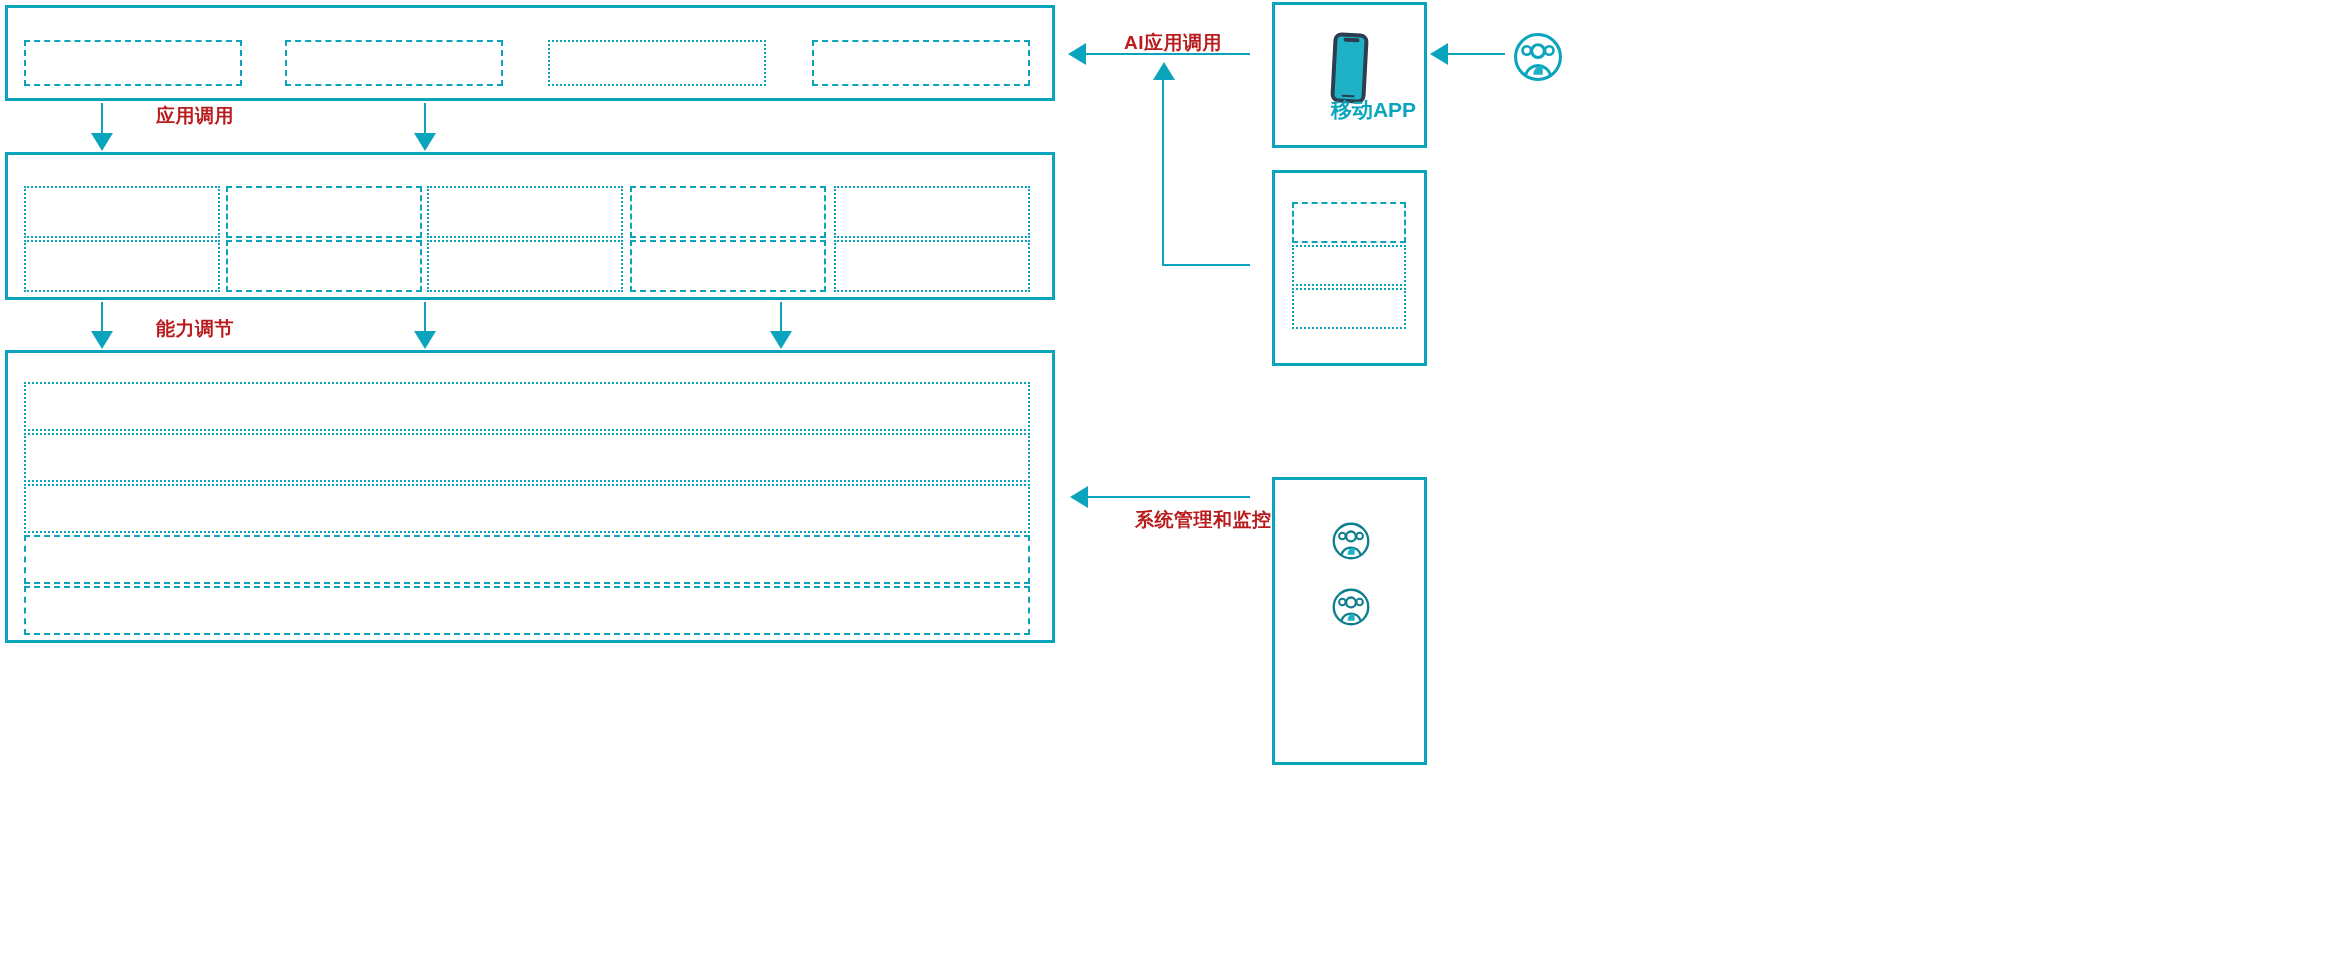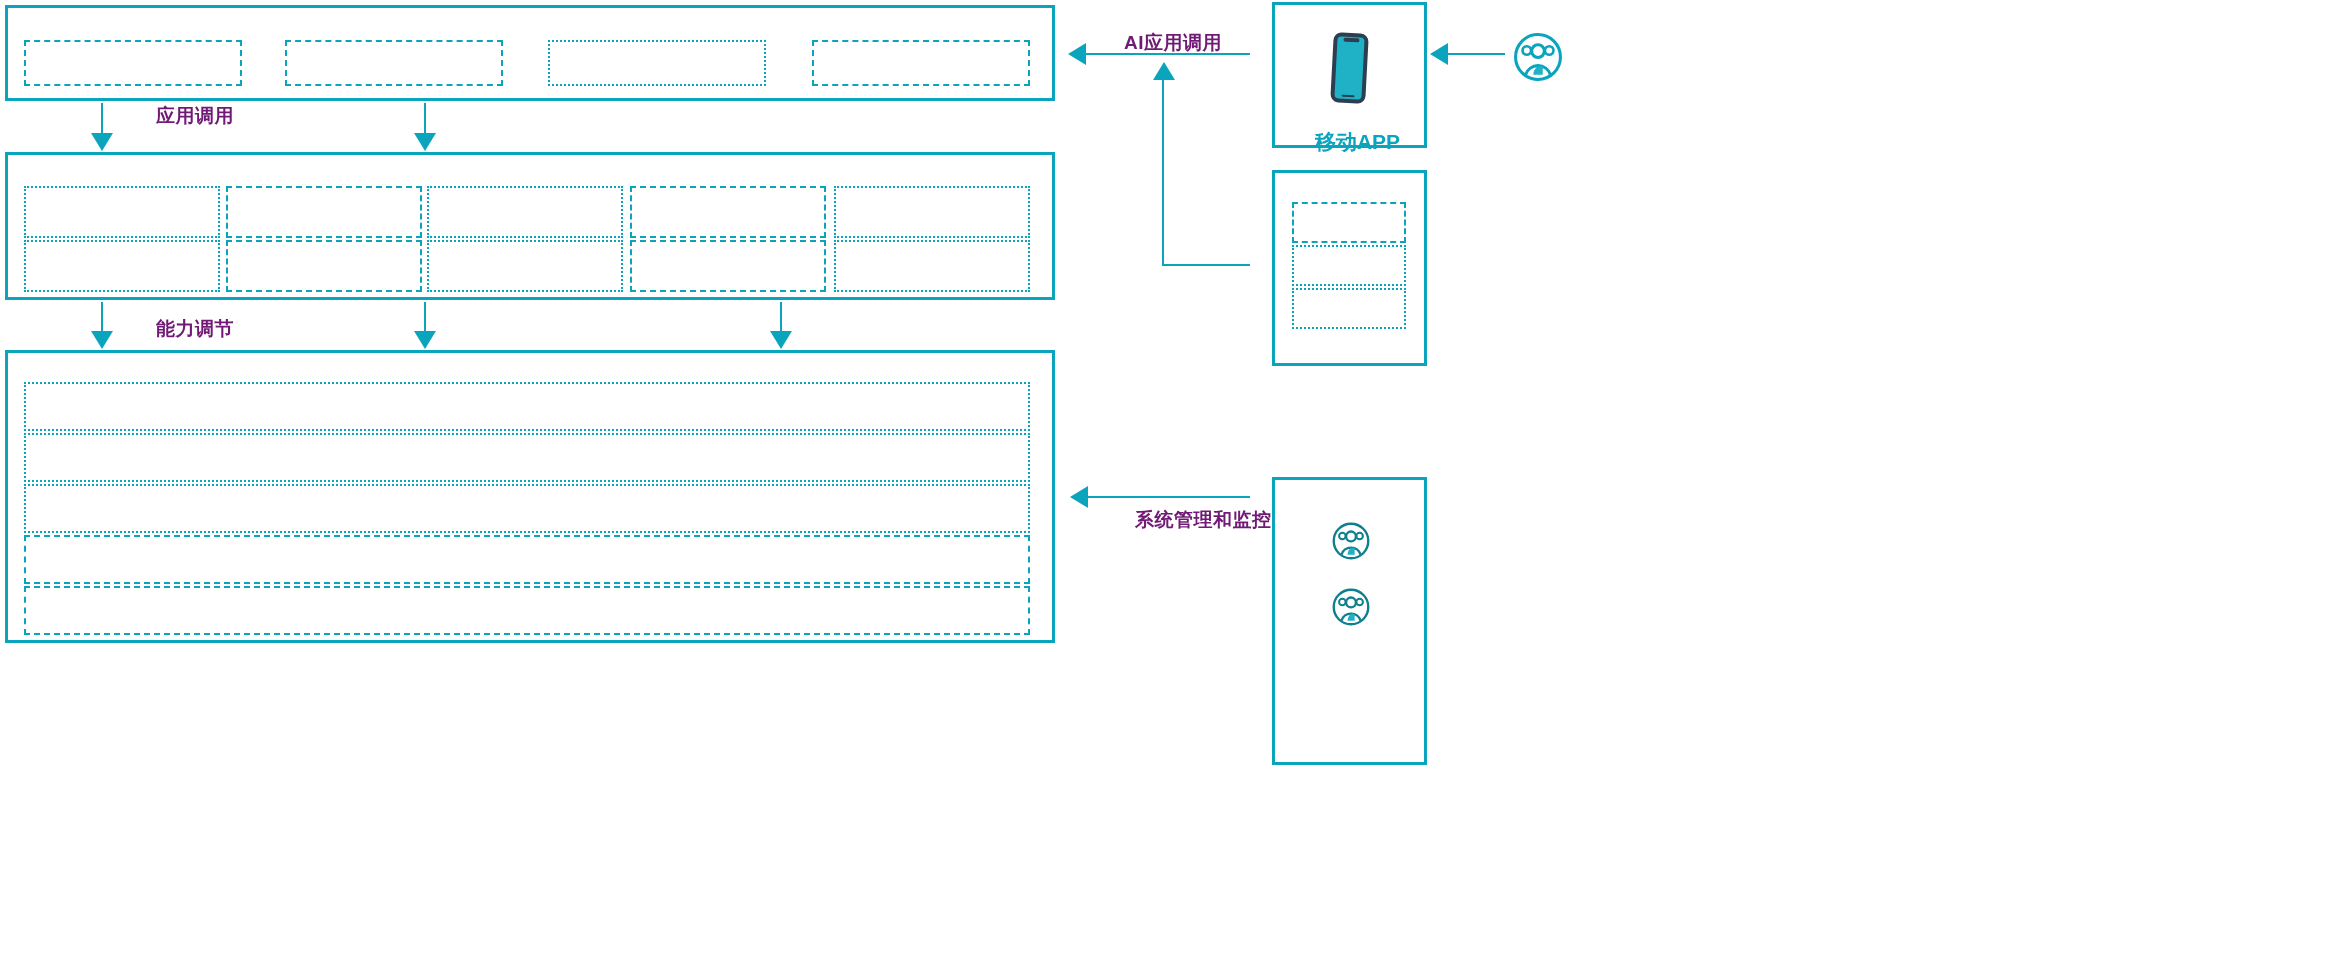--- a/index.html
+++ b/index.html
@@ -32,21 +32,21 @@
     background: #ffffff;
   }
   .dotbox {
     position: absolute;
     box-sizing: border-box;
     border: 2px dotted #0aa5bd;
     background: #ffffff;
   }
   .label {
     position: absolute;
-    color: #701a75;
+    color: #b91c1c;
     font-size: 19px;
     font-weight: bold;
     white-space: nowrap;
     letter-spacing: 0.5px;
   }
   .vline {
     position: absolute;
     width: 2px;
     background: #0aa5bd;
   }
@@ -160,21 +160,21 @@
   <div class="hline" style="left:1162px; top:264px; width:88px;"></div>
 
   <div class="panel" style="left:1272px; top:2px; width:155px; height:146px;"></div>
   <div class="phone-icon" style="left:1330px; top:32px;">
     <svg width="42" height="74" viewBox="0 0 42 74">
       <rect x="4" y="3" width="31" height="66" rx="6" ry="6" fill="#1fb2c6" stroke="#2c3e50" stroke-width="4" transform="rotate(3 20 36)"></rect>
       <path d="M14 8 L26 8" stroke="#2c3e50" stroke-width="4" stroke-linecap="round" transform="rotate(3 20 36)"></path>
       <path d="M14 64 L25 64" stroke="#2c3e50" stroke-width="2" stroke-linecap="round" transform="rotate(3 20 36)"></path>
     </svg>
   </div>
-  <div class="tile-caption" style="left:1272px; top:128px; width:171px;">移动APP</div>
+  <div class="tile-caption" style="left:1272px; top:96px; width:171px;padding-left:16px;">移动APP</div>
 
   <div class="panel" style="left:1272px; top:170px; width:155px; height:196px;"></div>
   <div class="dashbox" style="left:1292px; top:202px; width:114px; height:41px;"></div>
   <div class="dotbox" style="left:1292px; top:245px; width:114px; height:41px;"></div>
   <div class="dotbox" style="left:1292px; top:288px; width:114px; height:41px;"></div>
 
   <div class="hline" style="left:1088px; top:496px; width:162px;"></div>
   <div class="arrow-left" style="left:1070px; top:486px;"></div>
   <div class="label" style="left:1111px; top:507px;margin-left:24px;">系统管理和监控</div>
 

